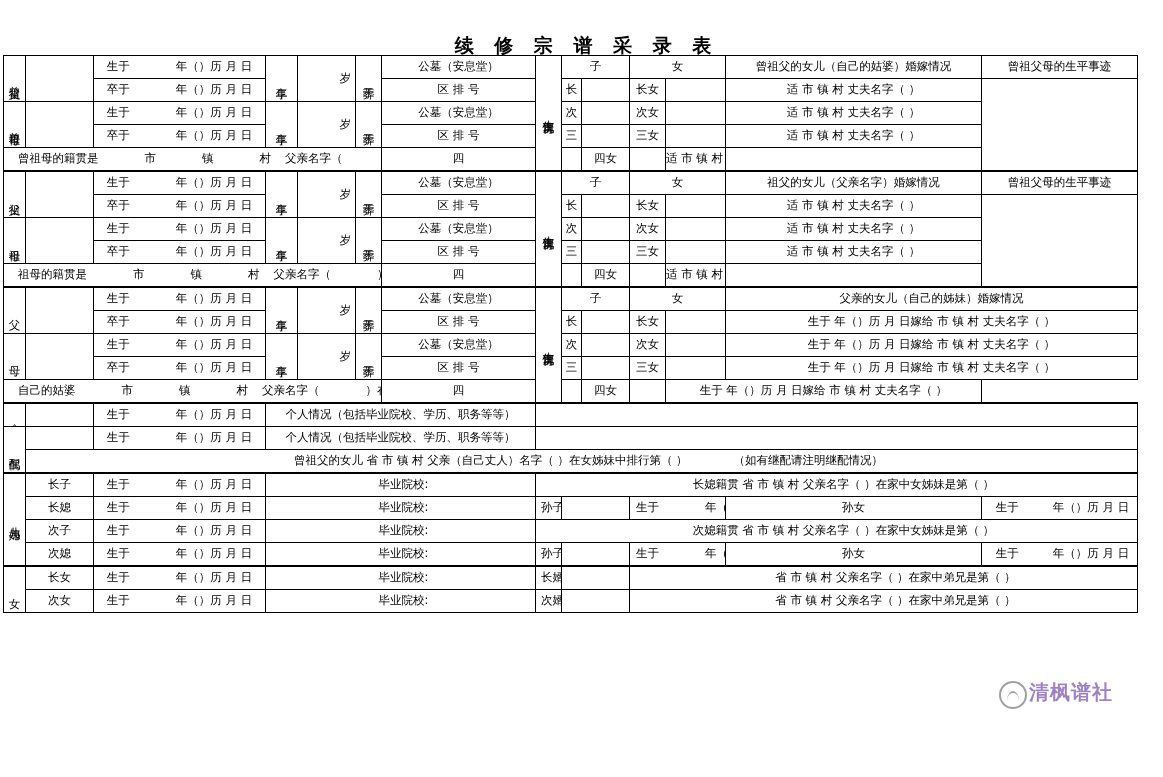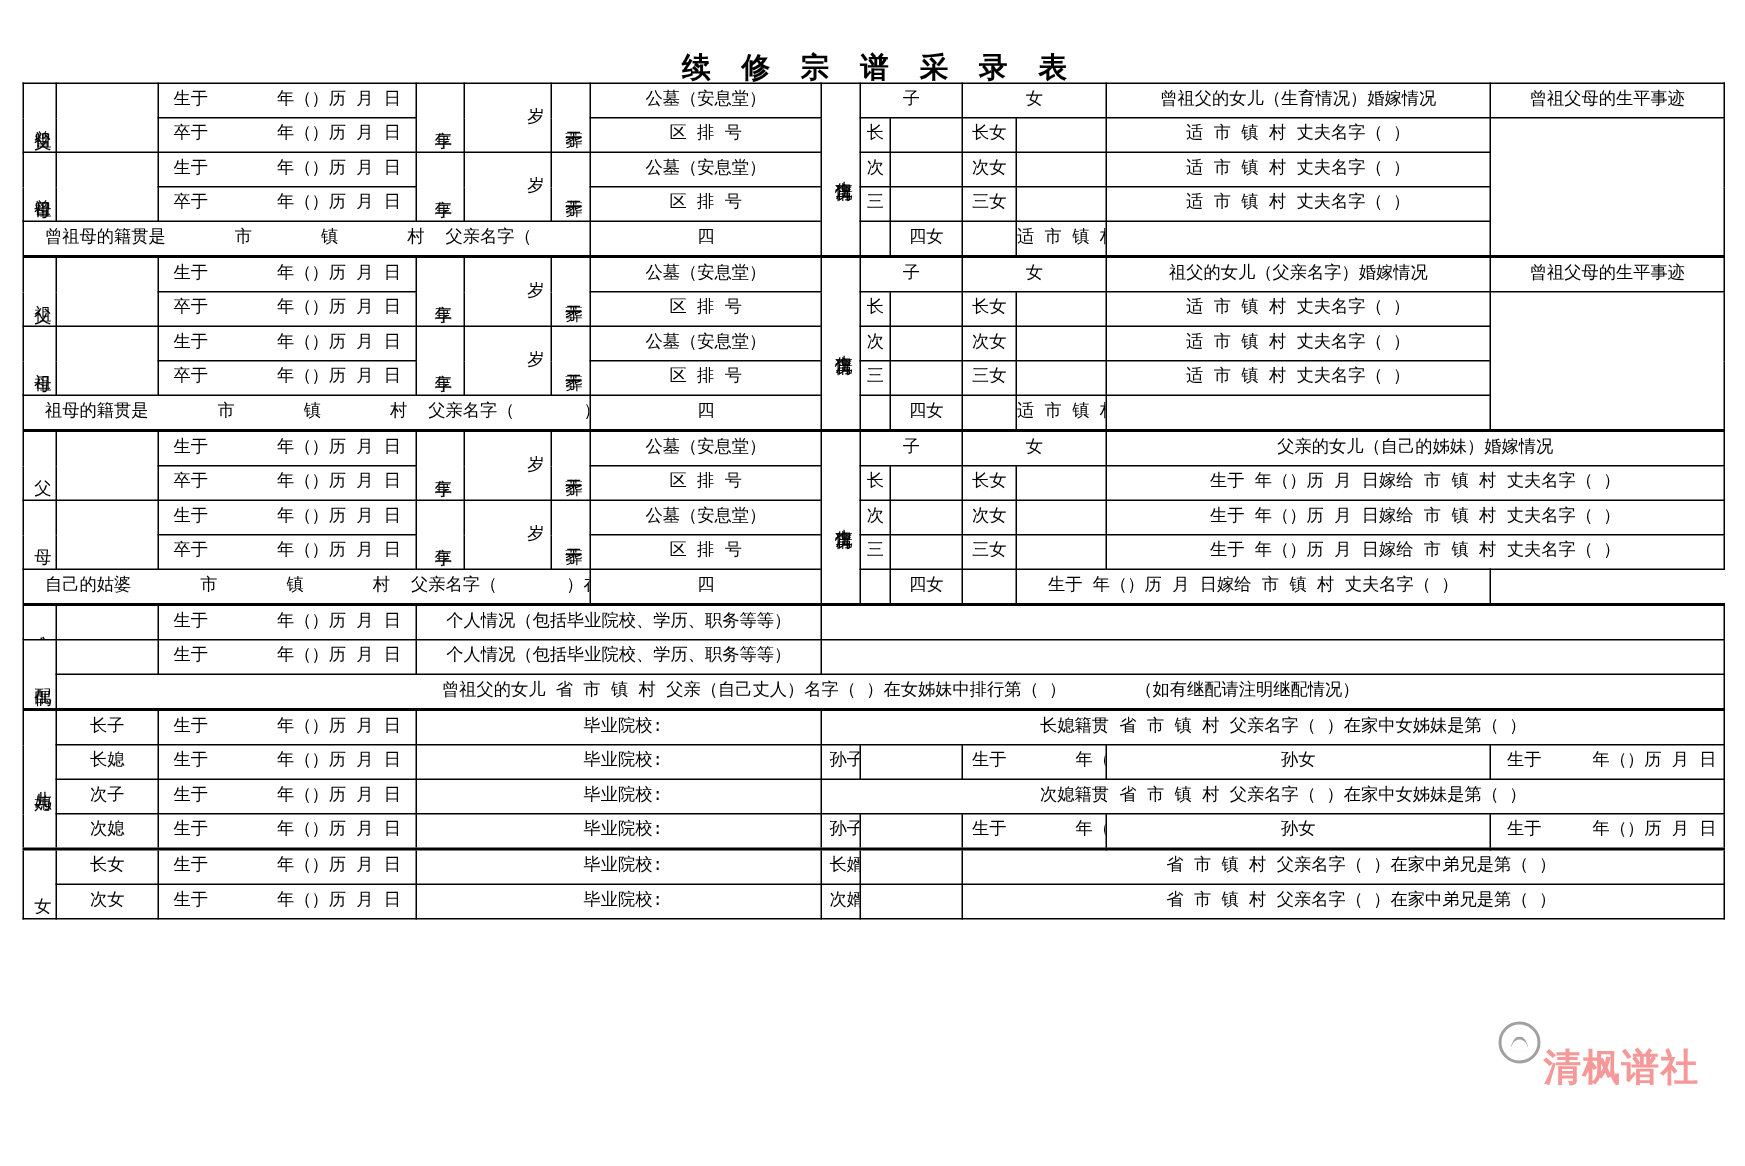--- a/index.html
+++ b/index.html
@@ -49,23 +49,22 @@
   }
   .hl-owner  { left: 18px; }
   .hl-phone  { left: 322px; }
   .hl-addr   { left: 543px; }
 
   
   table.form {
     border-collapse: collapse;
     table-layout: fixed;
     width: 1134px;
-    margin-left: 15px;
+    margin-left: 3px;
     font-size: 11.5px;
-    font-family: Liberation Mono, monospace;
   }
   table.form td {
     border: 1px solid #000000;
     padding: 0;
     vertical-align: middle;
     text-align: center;
     line-height: 1.15;
     height: 22px;
     overflow: hidden;
     white-space: nowrap;
@@ -117,24 +116,24 @@
     left: 6px;
     top: 8px;
     width: 12px;
     height: 8px;
     border-top: 2px solid #555;
     border-radius: 50% 50% 0 0 / 100% 100% 0 0;
   }
   .wm-text {
     position: absolute;
     left: 34px;
-    top: 20px;
-    font-size: 25px;
+    top: 4px;
+    font-size: 20px;
     font-weight: bold;
-    color: #ef4444;
+    color: #4c1d95;
     letter-spacing: 1px;
     white-space: nowrap;
   }
 </style>
 </head>
 <body>
 
 <div class="page">
 
   <div class="doc-title">续 修 宗 谱 采 录 表</div>
@@ -171,21 +170,21 @@
       <td rowspan="2" style="text-align:right;padding-right:4px"><span>岁</span></td>
       <td class="vert" rowspan="2">
             <span class="vtext">葬于</span>
           </td>
       <td><span>公墓（安息堂）</span></td>
       <td class="vert" rowspan="5">
             <span class="vtext">生育情况</span>
           </td>
       <td colspan="2"><span>子</span></td>
       <td colspan="2"><span>女</span></td>
-      <td><span>曾祖父的女儿（生育情况）婚嫁情况</span></td>
+      <td><span>曾祖父的女儿（自己的姑婆）婚嫁情况</span></td>
       <td><span>曾祖父母的生平事迹</span></td>
     </tr>
     <tr>
       <td class="l"><span>卒于</span><span class="gap3"></span><span>年（）历    月    日</span></td>
       <td><span>区      排      号</span></td>
       <td><span>长</span></td>
       <td></td>
       <td><span>长女</span></td>
       <td></td>
       <td class="l"><span>适      市        镇        村   丈夫名字（        ）</span></td>

